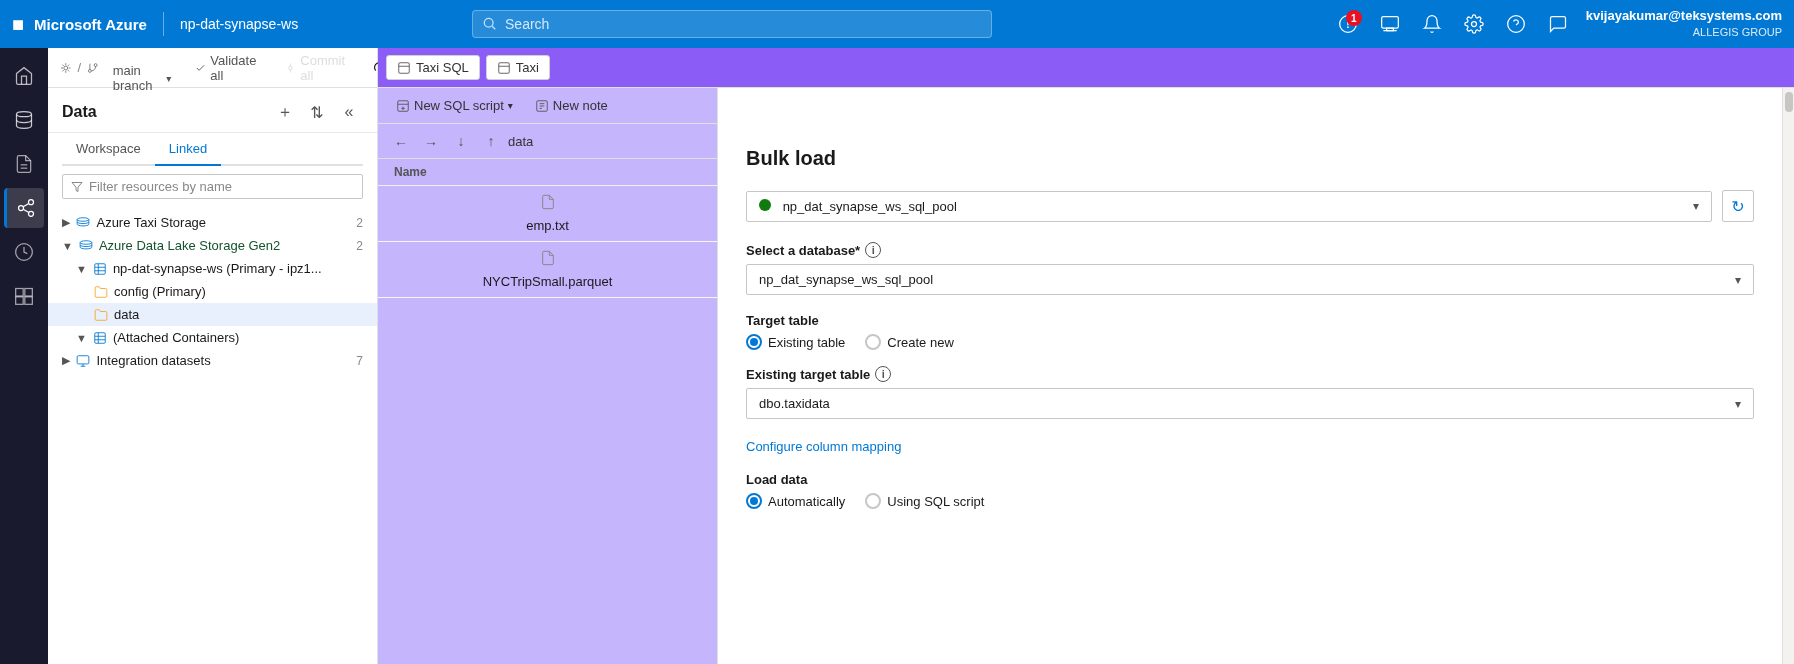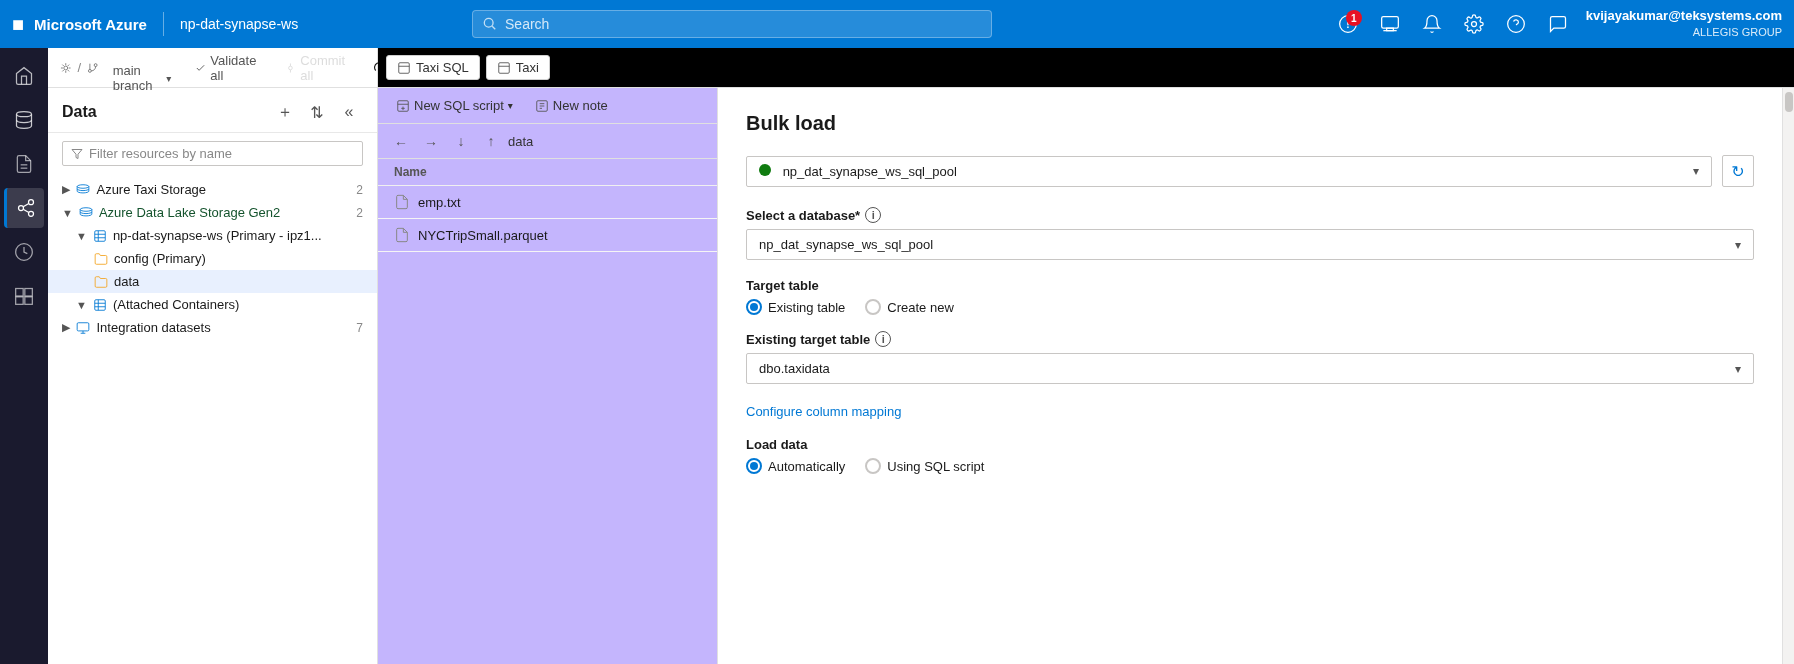--- a/index.html
+++ b/index.html
@@ -279,34 +279,36 @@
     }
     .file-item {
       display: flex;
       align-items: center;
       gap: 8px;
       padding: 8px 16px;
       font-size: 13px;
       color: #1a1a1a;
       cursor: pointer;
       border-bottom: 1px solid #f5f5f5;
+      flex-direction: column;
     }
 
     
     .bulk-load-panel {
       flex: 1;
       background: white;
       padding: 24px 28px;
       overflow-y: auto;
     }
     .bulk-load-title {
       font-size: 20px;
       font-weight: 600;
       color: #1a1a1a;
       margin-bottom: 20px;
+      margin-top: 35px;
     }
     .pool-selector {
       display: flex;
       align-items: center;
       gap: 10px;
       margin-bottom: 20px;
     }
     .dropdown-field {
       flex: 1;
       border: 1px solid #c8c6c4;
@@ -634,20 +636,24 @@
 
     <div class="data-panel-header">
       <span class="data-panel-title">Data</span>
       <div class="data-panel-actions">
         <div class="icon-btn-sm" title="Add">＋</div>
         <div class="icon-btn-sm" title="Sort">⇅</div>
         <div class="icon-btn-sm" title="Collapse">«</div>
       </div>
     </div>
 
+    <div class="tabs">
+      <div class="tab">Workspace</div>
+      <div class="tab active">Linked</div>
+    </div>
 
     <div class="filter-box">
       <svg width="12" height="12" viewBox="0 0 24 24" fill="none" stroke="#888" stroke-width="2">
           <polygon points="22 3 2 3 10 12.46 10 19 14 21 14 12.46 22 3"></polygon>
         </svg>
       <span style="color:#888;font-size:13px;">Filter resources by name</span>
     </div>
 
     <div class="tree-area">
 
@@ -717,21 +723,21 @@
             <line x1="12" y1="17" x2="12" y2="21"></line>
           </svg>
         <span style="font-size:13px;color:#1a1a1a;">Integration datasets</span>
         <span class="count">7</span>
       </div>
     </div>
   </div>
 
   <div class="content-area">
 
-    <div style="height:40px;background:#000000;border-bottom:1px solid #e0e0e0;display:flex;align-items:center;padding:0 8px;gap:6px;">
+    <div style="height:40px;background:#8b5cf6;border-bottom:1px solid #e0e0e0;display:flex;align-items:center;padding:0 8px;gap:6px;">
       <div class="tab-btn">
         <svg width="14" height="14" viewBox="0 0 24 24" fill="none" stroke="#555" stroke-width="1.5">
             <rect x="3" y="3" width="18" height="18" rx="2"></rect>
             <line x1="3" y1="9" x2="21" y2="9"></line>
           </svg>
         <span>Taxi SQL</span>
       </div>
       <div class="tab-btn">
         <svg width="14" height="14" viewBox="0 0 24 24" fill="none" stroke="#555" stroke-width="1.5">
             <rect x="3" y="3" width="18" height="18" rx="2"></rect>

